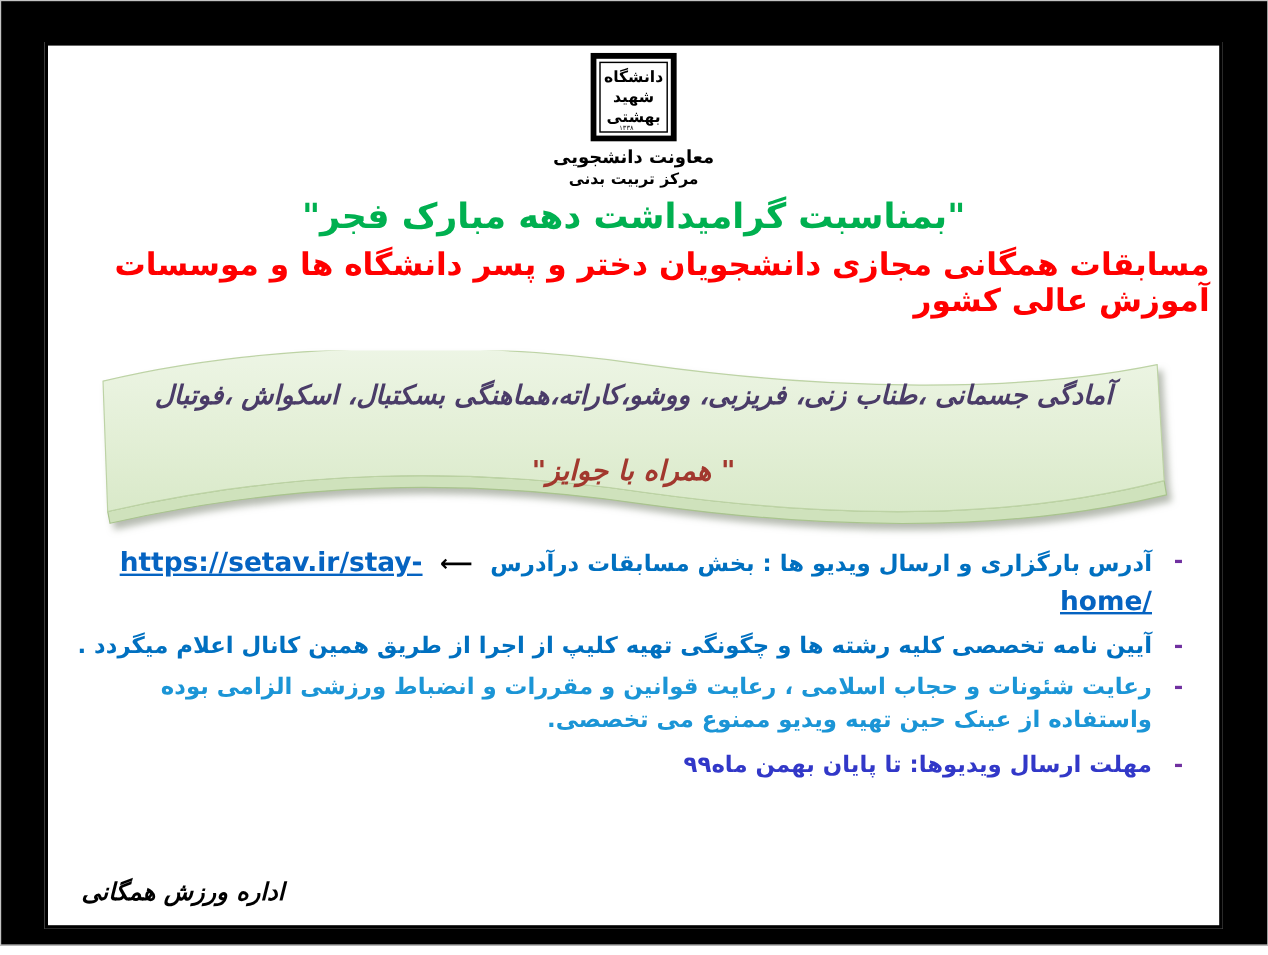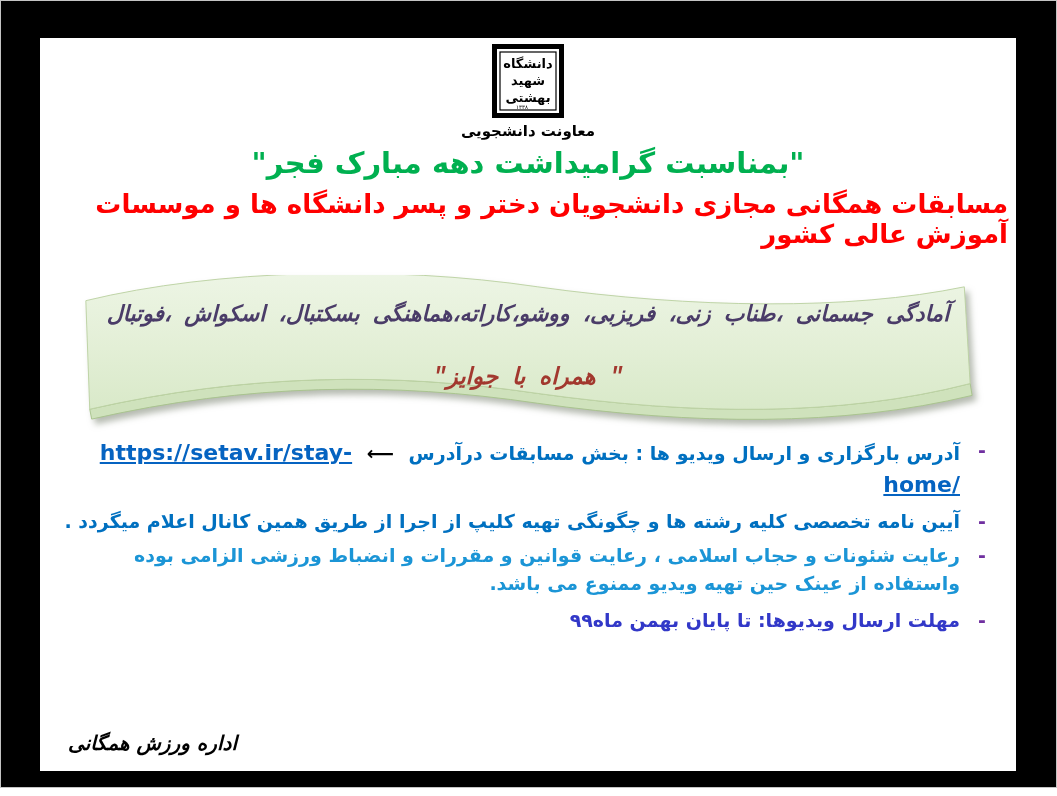--- a/index.html
+++ b/index.html
@@ -12,21 +12,21 @@
         padding:4px 8px;overflow:hidden;background:#fff;}
 
   .logo-wrap{text-align:center;margin-top:2px;line-height:1;}
   .logo{width:72px;height:74px;display:inline-block;}
   .deputy{font-size:15px;font-weight:bold;text-align:center;margin-top:3px;color:#000;}
   .center-name{font-size:13px;font-weight:bold;text-align:center;margin-top:4px;color:#000;}
 
   .occasion{color:#00B050;font-size:29px;font-weight:bold;text-align:center;margin-top:7px;direction:rtl;}
   .main-title{color:#FF0000;font-size:26px;font-weight:bold;text-align:right;margin-top:9px;direction:rtl;}
 
-  .banner{position:relative;margin:26px 32px 0;height:150px;font-family:Liberation Mono, monospace;}
+  .banner{position:relative;margin:26px 32px 0;height:150px;}
   .banner svg{position:absolute;left:0;top:0;width:100%;height:100%;
         filter:drop-shadow(4px 5px 3px rgba(110,120,100,0.5));}
   .banner-line{position:absolute;left:0;right:0;text-align:center;direction:rtl;}
   .sports{top:26px;color:#4A3C68;font-size:22px;font-weight:bold;font-style:italic;}
   .prizes{top:88px;color:#A2382E;font-size:23px;font-weight:bold;font-style:italic;}
 
   .conditions{direction:rtl;text-align:justify;margin:20px 4px 0;color:#7030A0;
         font-weight:bold;font-size:19px;line-height:1.75;}
   .email{color:#C00000;font-size:22px;font-weight:bold;text-decoration:underline;
         direction:ltr;unicode-bidi:isolate;margin:0 6px;cursor:pointer;}
@@ -56,20 +56,21 @@
       <div class="logo-wrap">
         <svg class="logo" viewBox="0 0 72 74">
           <rect x="2.5" y="2.5" width="67" height="69" fill="#ffffff" stroke="#000000" stroke-width="5"></rect>
           <rect x="8" y="8" width="56" height="58" fill="none" stroke="#000000" stroke-width="1.2"></rect>
           <text x="36" y="24" text-anchor="middle" font-size="13" font-weight="bold" fill="#000">دانشگاه</text>
           <text x="36" y="41" text-anchor="middle" font-size="13" font-weight="bold" fill="#000">شهید</text>
           <text x="36" y="58" text-anchor="middle" font-size="13" font-weight="bold" fill="#000">بهشتی</text>
           <text x="30" y="64.5" text-anchor="middle" font-size="5.5" fill="#000">۱۳۳۸</text>
         </svg>
         <div class="deputy">معاونت دانشجویی</div>
+        <div class="center-name">مرکز تربیت بدنی</div>
       </div>
 
       <div class="occasion">"بمناسبت گرامیداشت دهه مبارک فجر"</div>
       <div class="main-title">مسابقات همگانی مجازی دانشجویان دختر و پسر دانشگاه ها و موسسات آموزش عالی کشور</div>
 
       <div class="banner">
         <svg viewBox="0 0 920 152" preserveAspectRatio="none">
           <defs>
             <linearGradient id="waveGrad" x1="0" y1="0" x2="0" y2="1">
               <stop offset="0" stop-color="#edf5e5"></stop>
@@ -91,21 +92,21 @@
           <span>آدرس بارگزاری و ارسال ویدیو ها : بخش مسابقات درآدرس</span>
           <span class="arrow">⟵</span>
           <a class="url" dir="ltr">https://setav.ir/stay-home/</a>
         </li>
         <li class="b2">
           <span class="dash">-</span>
           <span>آیین نامه تخصصی کلیه رشته ها و چگونگی تهیه کلیپ از اجرا از طریق همین کانال اعلام میگردد .</span>
         </li>
         <li class="b3">
           <span class="dash">-</span>
-          <span>رعایت شئونات و حجاب اسلامی ، رعایت قوانین و مقررات و انضباط ورزشی الزامی بوده واستفاده از عینک حین تهیه ویدیو ممنوع می باشد.</span>
+          <span>رعایت شئونات و حجاب اسلامی ، رعایت قوانین و مقررات و انضباط ورزشی الزامی بوده واستفاده از عینک حین تهیه ویدیو ممنوع می تخصصی.</span>
         </li>
         <li class="b4">
           <span class="dash">-</span>
           <span>مهلت ارسال ویدیوها: تا پایان بهمن ماه۹۹</span>
         </li>
 
       </ul>
 
       <div class="footer-dept">اداره ورزش همگانی</div>
 

